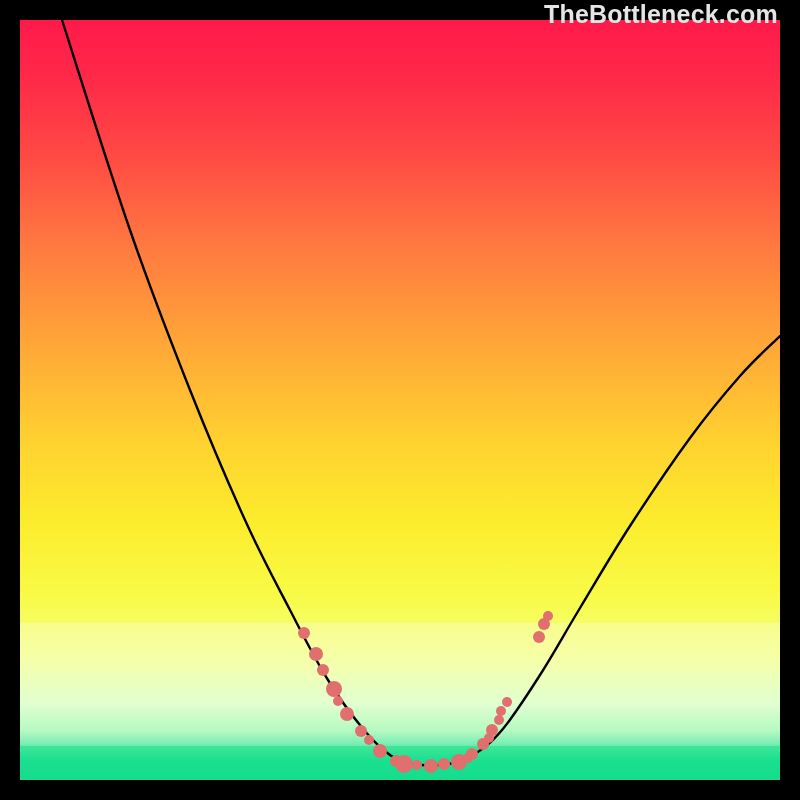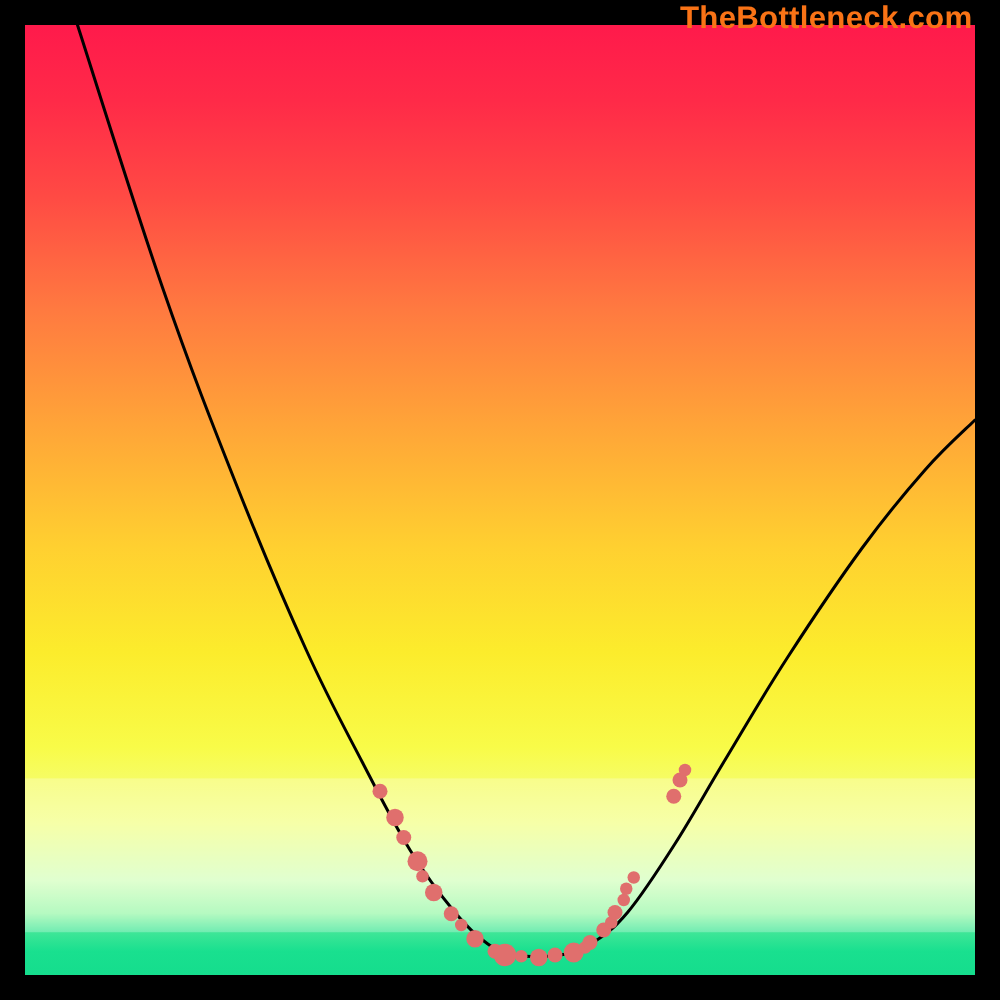--- a/index.html
+++ b/index.html
@@ -18,21 +18,21 @@
     height: 760px;
     box-sizing: border-box;
   }
   .watermark {
     position: absolute;
     top: 0px;
     right: 22px;
     font-family: Arial, Helvetica, sans-serif;
     font-size: 25px;
     font-weight: 600;
-    color: #f97316;
+    color: #e5e5e5;
     letter-spacing: 0.2px;
     z-index: 10;
   }
   svg {
     display: block;
   }
 </style>
 </head>
 <body>
 

